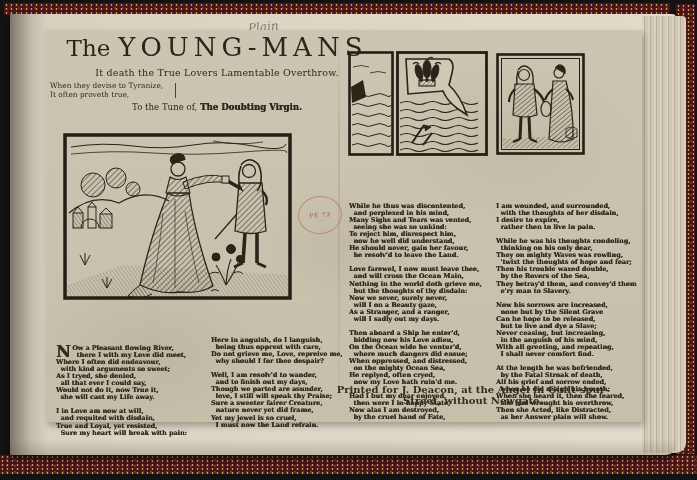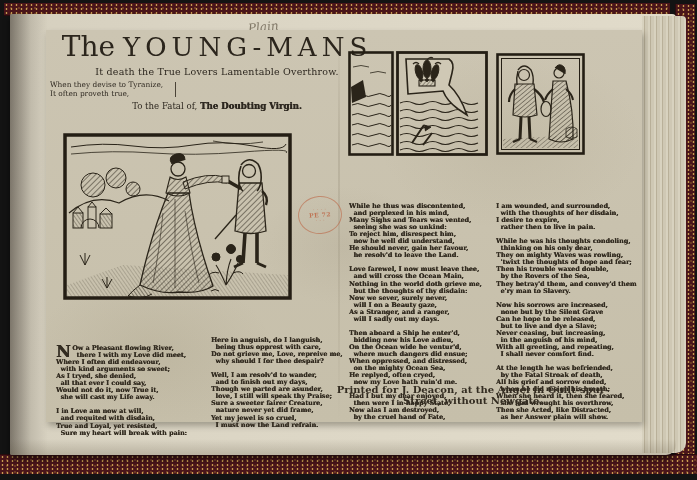--- a/index.html
+++ b/index.html
@@ -40,21 +40,21 @@
       radial-gradient(ellipse 200px 130px at 18% 82%, rgba(150,140,112,.18), transparent 60%),
       radial-gradient(ellipse 220px 150px at 78% 28%, rgba(150,140,112,.14), transparent 60%),
       radial-gradient(ellipse 140px 100px at 50% 55%, rgba(120,110,88,.10), transparent 60%),
       linear-gradient(#ccc5b2,#c6bfaa);
     box-shadow:2px 4px 6px rgba(30,25,18,.3);}
   .crease{position:absolute;left:292px;top:0;width:2px;height:100%;
     background:linear-gradient(rgba(110,100,78,.0),rgba(110,100,78,.18) 30%,rgba(110,100,78,.12) 70%,transparent);}
   
   .title-block{position:absolute;left:4px;top:2px;width:334px;text-align:center;}
   .t1{font-size:26px;line-height:30px;color:#2b251c;white-space:nowrap;}
-  .t1 .prefix{font-size:28px;margin-right:8px;}
+  .t1 .prefix{font-size:23px;margin-right:8px;}
   .t1 .main{letter-spacing:5px;}
   .t2{font-size:19px;line-height:21px;font-weight:bold;letter-spacing:.5px;
       text-shadow:.5px 0 0 currentColor;margin-top:2px;}
   .t3{font-size:9.5px;margin-top:4px;letter-spacing:.2px;}
   .epigraph{display:flex;justify-content:flex-start;gap:12px;margin-top:4px;
       font-size:7.4px;line-height:8.6px;}
   .epigraph .block{white-space:pre-wrap;text-align:left;}
   .epigraph .divider{width:1px;height:15px;background:#4a4337;margin-top:1px;}
   .tune{font-size:8.6px;margin-top:3px;}
   .tune .name{font-weight:bold;text-shadow:.4px 0 0 currentColor;}
@@ -98,21 +98,21 @@
       <div class="crease"></div>
 
       <div class="title-block">
         <div class="t1"><span class="prefix">The</span><span class="main">YOUNG-MANS</span></div>
         <div class="t3">It death the True Lovers Lamentable Overthrow.</div>
         <div class="epigraph">
           <div class="block">When they devise to Tyranize,
 It often proveth true,</div>
           <div class="divider"></div>
         </div>
-        <div class="tune"><span>To the Fatal of,</span> <span class="name">The Doubting Virgin.</span></div>
+        <div class="tune"><span>To the Tune of,</span> <span class="name">The Doubting Virgin.</span></div>
       </div>
 
       <div class="woodcut" style="left:17px;top:103px;">
         <svg width="229" height="167" viewBox="0 0 229 167">
           <defs>
             <pattern id="mwh" width="4" height="4" patternUnits="userSpaceOnUse" patternTransform="rotate(45)">
               <line x1="0" y1="0" x2="0" y2="4" stroke="#2a2419" stroke-width="1"></line>
             </pattern>
             <pattern id="mwh2" width="3" height="3" patternUnits="userSpaceOnUse" patternTransform="rotate(-35)">
               <line x1="0" y1="0" x2="0" y2="3" stroke="#2a2419" stroke-width="0.7"></line>

